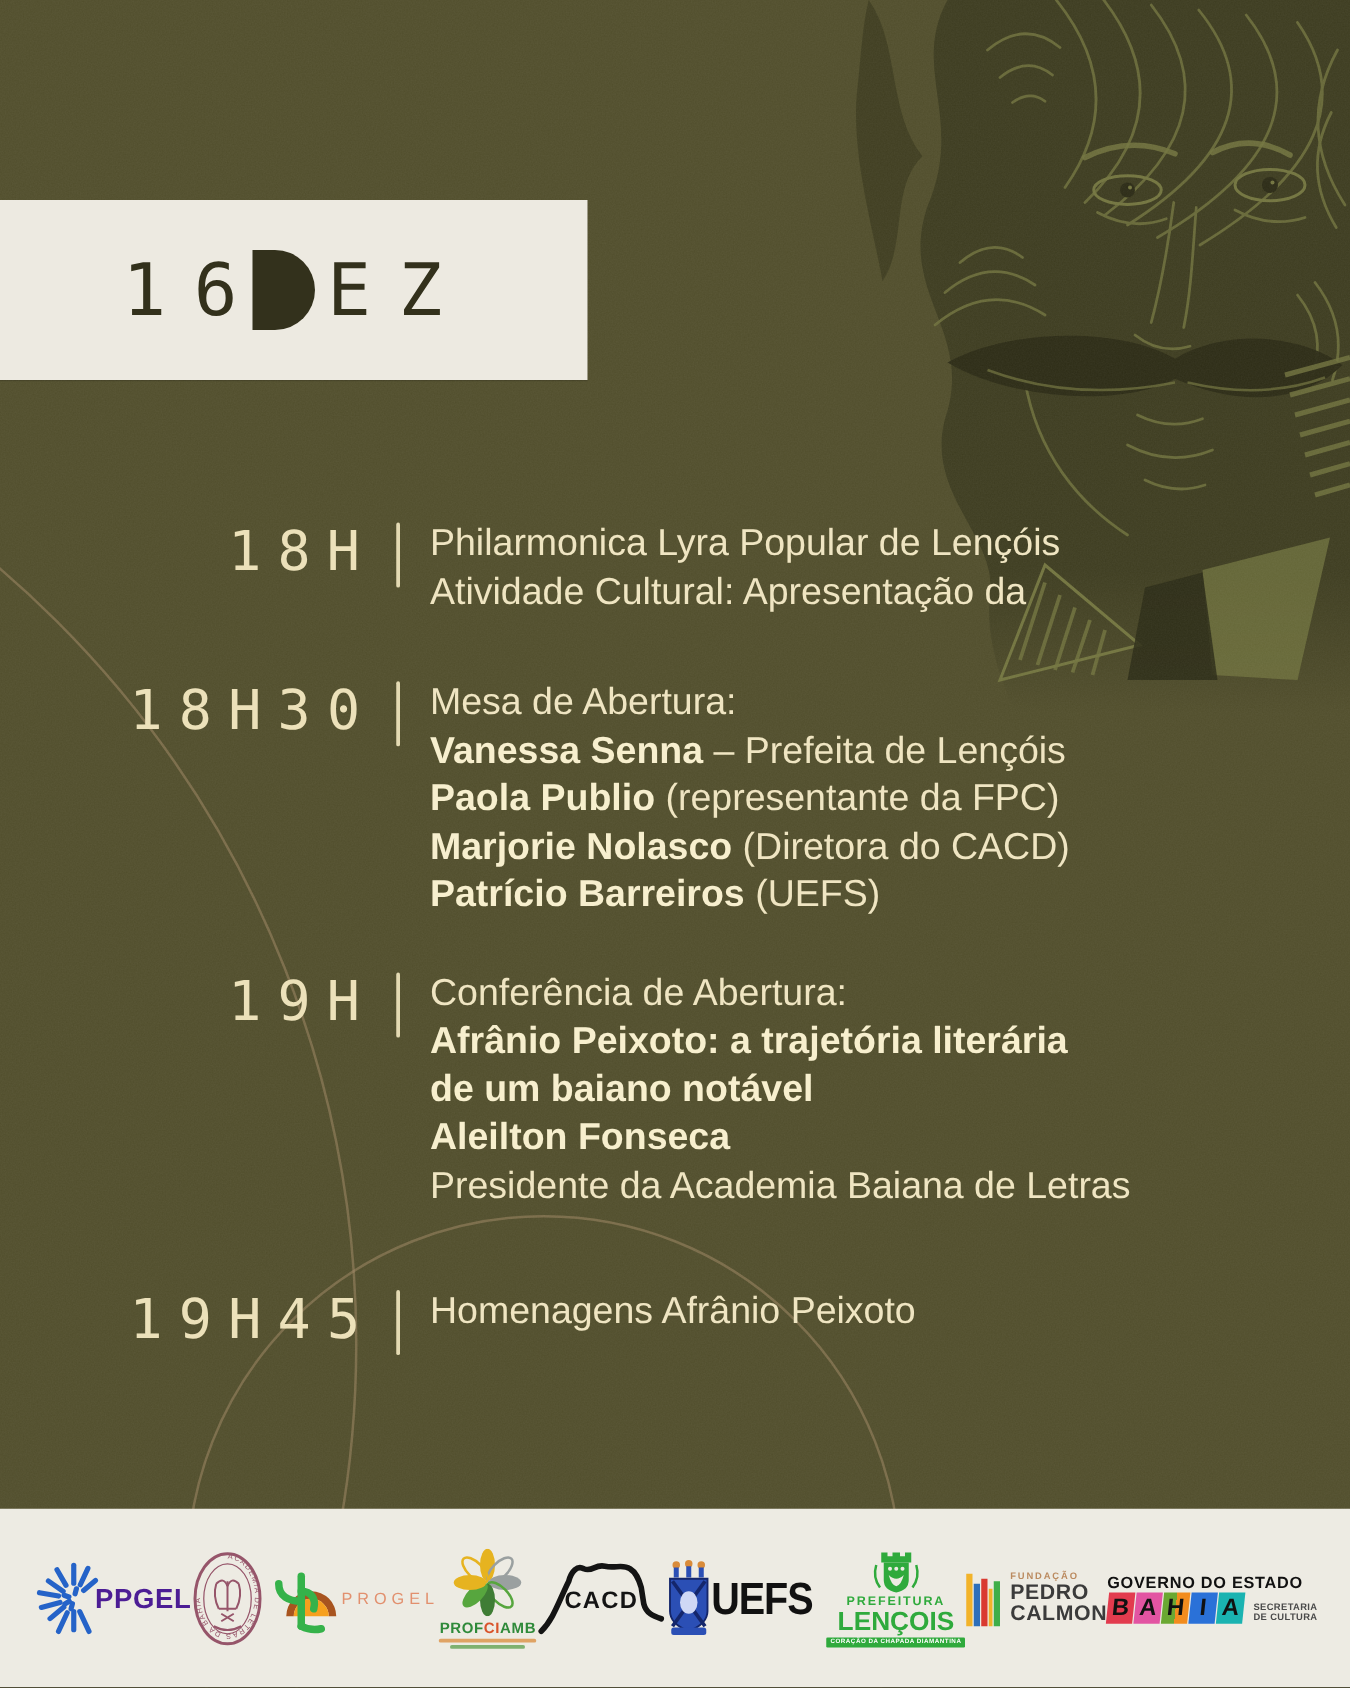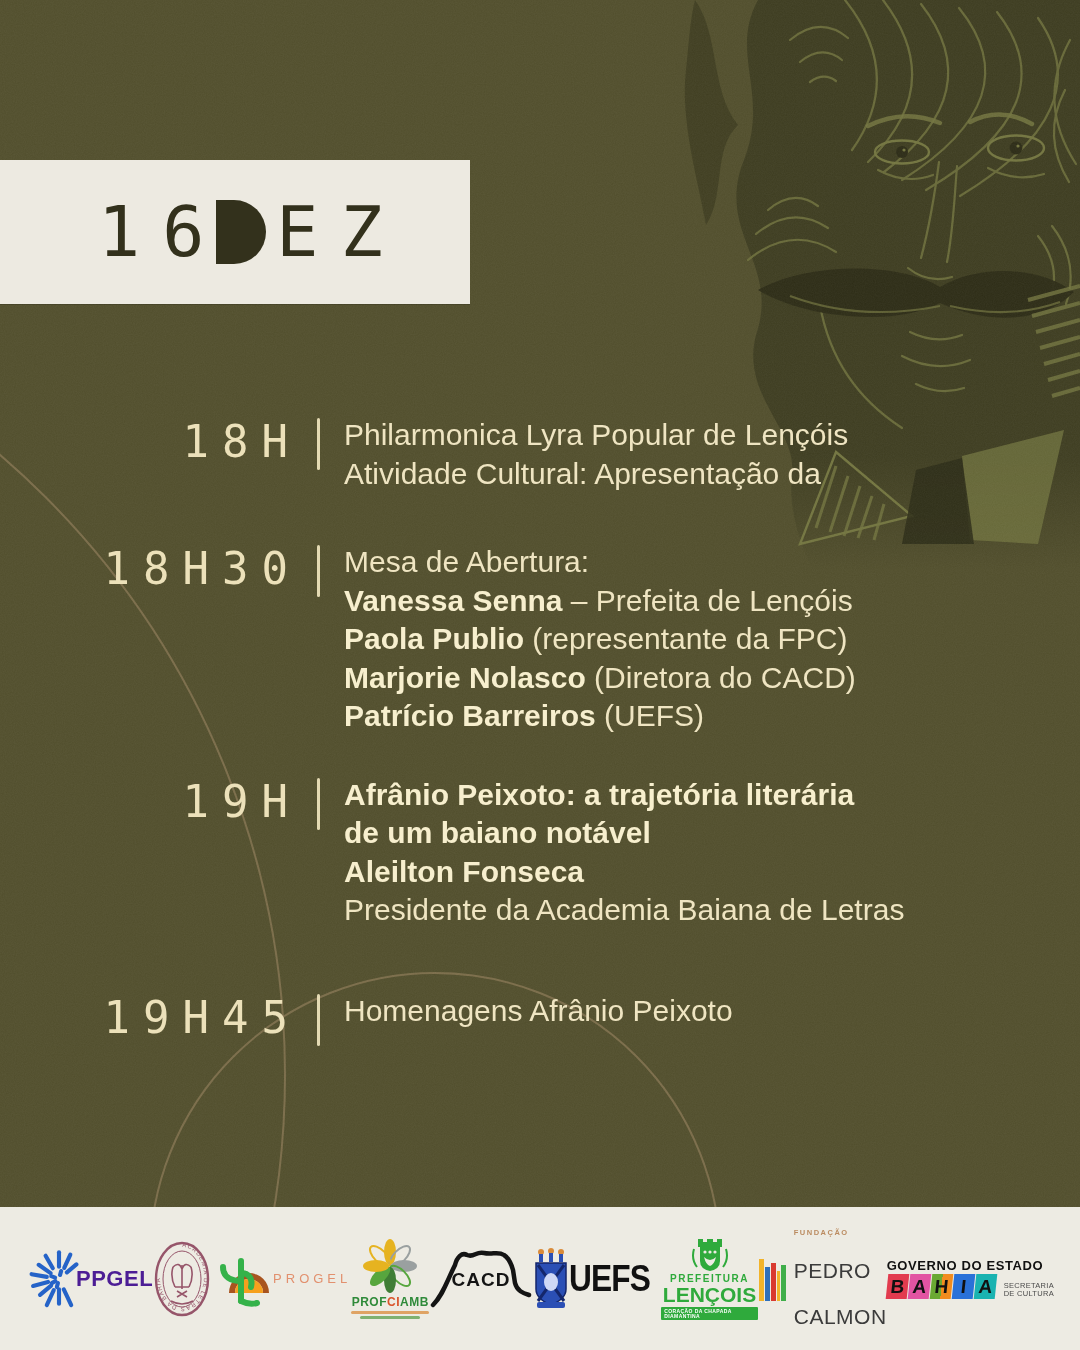--- a/index.html
+++ b/index.html
@@ -19,21 +19,21 @@
   
   .header-band{
     position:absolute;top:160px;left:0;width:470px;height:144px;
     background:#edeae1;
     display:flex;align-items:center;padding-left:98px;box-sizing:border-box;
     box-shadow:0 1px 0 rgba(0,0,0,.15);
   }
   .date{display:flex;align-items:center;color:#33311c;}
   .date .thin{
     font-family:"DejaVu Sans Mono", monospace;
-    font-size:70px;font-weight:400;letter-spacing:22px;
+    font-size:58px;font-weight:400;letter-spacing:22px;
     color:#33311c;line-height:1;
   }
   .date .d-shape{
     width:50px;height:64px;background:#33311c;
     border-radius:0 36px 36px 0;
     margin:0 10px 0 -10px;
   }
   
   .schedule{position:absolute;left:55px;top:416px;width:900px;}
   .row{display:flex;align-items:flex-start;}
@@ -74,32 +74,32 @@
   
   .uefs-text{font-weight:900;font-size:36px;color:#111;letter-spacing:-1px;transform:scaleX(.88);transform-origin:left;}
   
   .lencois{flex-direction:column;line-height:1;}
   .len-pref{font-size:10px;font-weight:700;color:#2faa3c;letter-spacing:1.5px;margin-top:1px;}
   .len-name{font-size:21px;font-weight:900;color:#2faa3c;letter-spacing:0;}
   .len-tag{background:#2faa3c;color:#fff;font-size:5px;font-weight:700;letter-spacing:.4px;padding:1.5px 3px;border-radius:1px;margin-top:2px;}
   
   .calmon-col{display:flex;flex-direction:column;margin-left:6px;line-height:1.05;}
   .cal-top{font-size:7.5px;color:#bb8b60;letter-spacing:1.5px;font-weight:700;}
-  .cal-name{font-size:21px;font-weight:400;color:#3b3b3b;letter-spacing:.5px;margin-top:24px;}
+  .cal-name{font-size:17px;font-weight:700;color:#3b3b3b;letter-spacing:.5px;}
   
   .bahia{flex-direction:column;align-items:flex-start;}
   .bahia-top{font-size:13px;font-weight:900;color:#111;letter-spacing:.6px;}
   .bahia-row{display:flex;align-items:flex-end;margin-top:1px;}
   .bahia-tiles{display:flex;transform:skewX(-6deg);}
   .bahia-tile{
     width:21px;height:25px;display:flex;align-items:center;justify-content:center;
     font-weight:900;font-size:19px;color:#111;margin-right:1px;
   }
   .bahia-right{display:flex;flex-direction:column;margin-left:7px;line-height:1.15;}
-  .bahia-sec{font-size:7.5px;font-weight:400;color:#4a4a4a;letter-spacing:.3px;}
+  .bahia-sec{font-size:7.5px;font-weight:700;color:#4a4a4a;letter-spacing:.3px;}
 </style>
 </head>
 <body>
 
 <div class="poster">
 
   <svg class="portrait" width="440" height="570" viewBox="0 0 440 570">
     <defs>
       <linearGradient id="fadeP" x1="0" y1="0" x2="0" y2="1">
         <stop offset="0" stop-color="#3d3c20" stop-opacity="1"></stop>
@@ -215,20 +215,21 @@
           <p class="ln"><span class="b">Vanessa Senna</span><span> – Prefeita de Lençóis</span></p>
           <p class="ln"><span class="b">Paola Publio</span><span> (representante da FPC)</span></p>
           <p class="ln"><span class="b">Marjorie Nolasco</span><span> (Diretora do CACD)</span></p>
           <p class="ln"><span class="b">Patrício Barreiros</span><span> (UEFS)</span></p>
         </div>
       </div>
       <div class="row m3">
         <div class="time-cell">19H</div>
         <div class="sep"></div>
         <div class="desc">
+          <p class="ln"><span>Conferência de Abertura:</span></p>
           <p class="ln"><span class="b">Afrânio Peixoto: a trajetória literária</span></p>
           <p class="ln"><span class="b">de um baiano notável</span></p>
           <p class="ln"><span class="b">Aleilton Fonseca</span></p>
           <p class="ln"><span>Presidente da Academia Baiana de Letras</span></p>
         </div>
       </div>
       <div class="row ">
         <div class="time-cell">19H45</div>
         <div class="sep"></div>
         <div class="desc">

